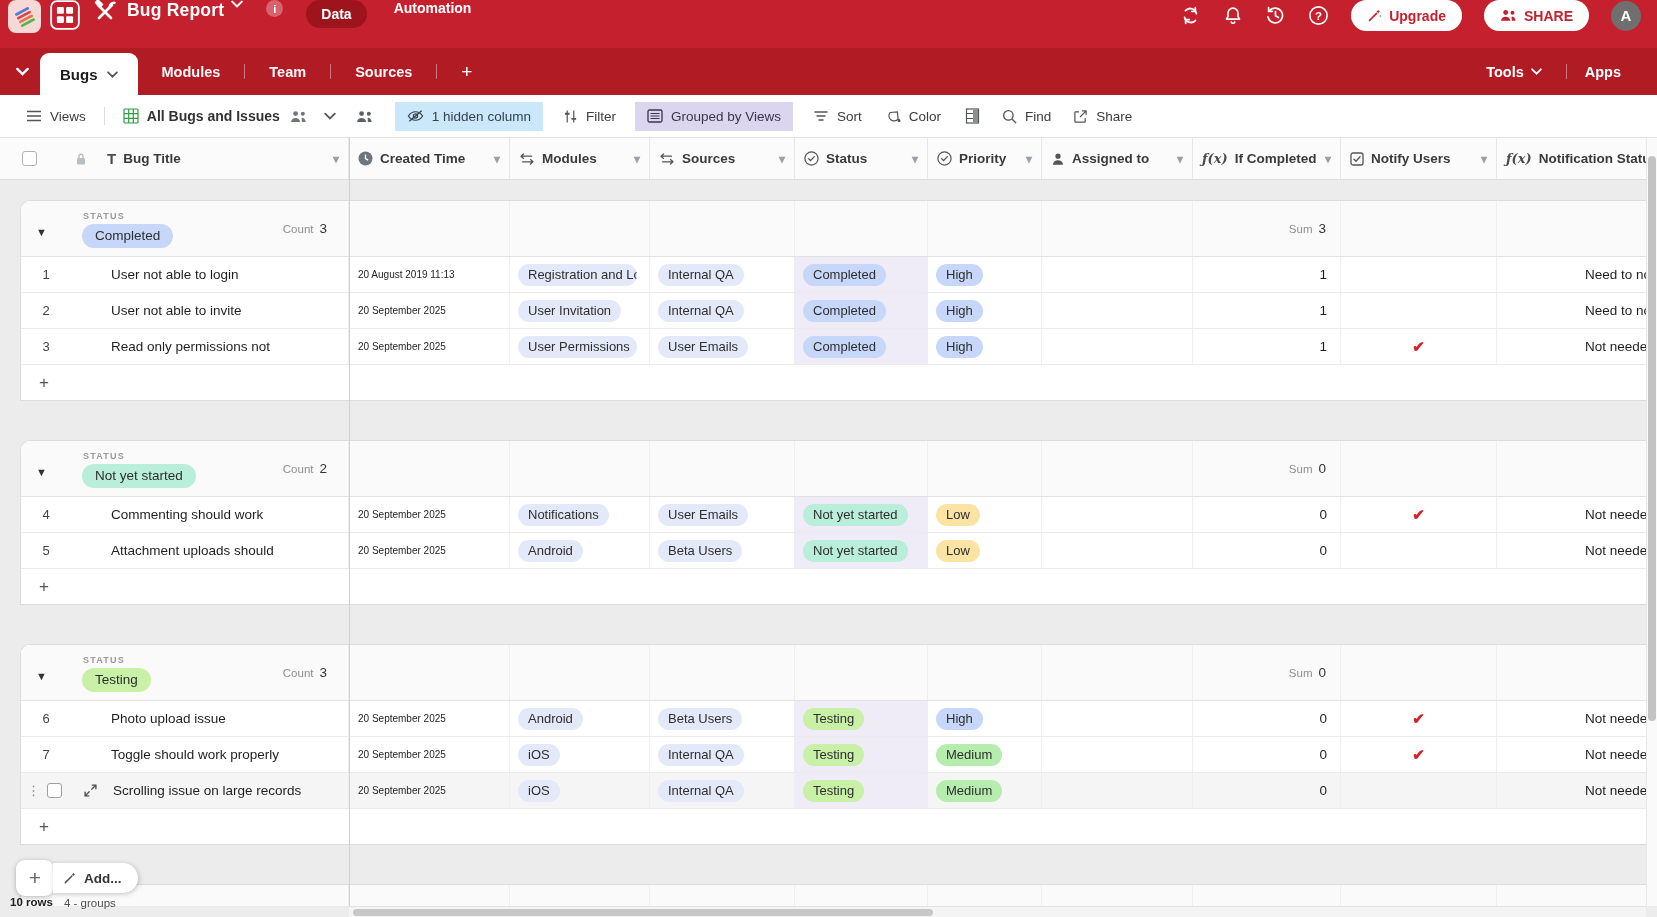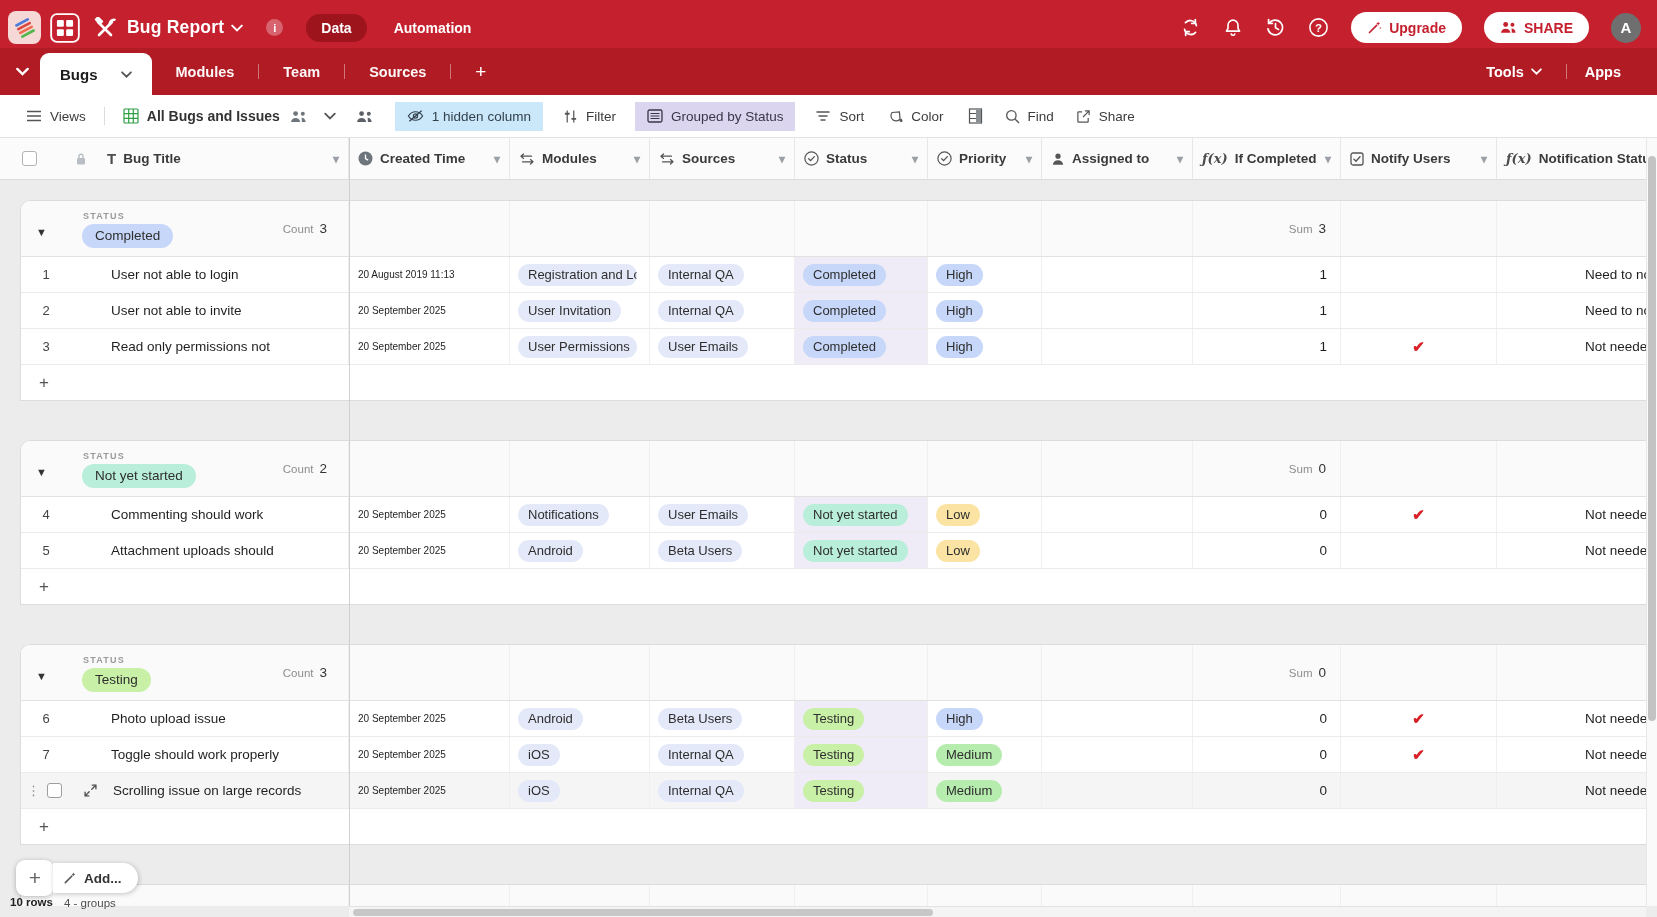--- a/index.html
+++ b/index.html
@@ -1,38 +1,38 @@
 <!DOCTYPE html>
 <html style="--c-topbar: #c5202e; --c-tabbar: #b11b24; --c-dataPill: #9e141d; --c-accent: #c5202e; --c-hiddenChip: #cbe7fa; --c-groupedChip: #dbd5ef; --c-statusCell: #efecf7; --c-check: #d92027; --c-pillBlue: #c7d7f9; --c-pillMint: #b9eeda; --c-pillGreen: #c9f0a7; --c-pillGreenMed: #b6ecae; --c-pillYellow: #fae3a3; --c-pillTag: #e4e9f9;"><head>
 <meta charset="utf-8">
 <style>
   *{box-sizing:border-box;margin:0;padding:0}
   html,body{width:1657px;height:917px;overflow:hidden}
   body{font-family:"Liberation Sans",sans-serif;-webkit-font-smoothing:antialiased}
   .app{position:relative;width:1657px;height:917px;overflow:hidden;background:#ececec}
 
   
-  .topbar{position:absolute;left:0;top:0;width:100%;height:55px;background:var(--c-topbar);display:flex;align-items:center;padding:0 14px 0 8px;color:#fff}
+  .topbar{position:absolute;left:0;top:0;width:100%;height:55px;background:var(--c-topbar);display:flex;align-items:flex-start;padding:0 14px 0 8px;color:#fff}
   .logo-tile{width:33px;height:33px;border-radius:8px;background:#f6d9d6;display:flex;align-items:center;justify-content:center;cursor:pointer}
   .tb-grid{margin-left:9px;display:flex;cursor:pointer}
   .tb-hammer{margin-left:13px;display:flex}
   .tb-title{margin-left:10px;font-size:17.5px;font-weight:bold;letter-spacing:.2px;cursor:pointer}
   .tb-caret{margin-left:7px;display:flex;cursor:pointer}
   .tb-info{margin-left:23px;width:17px;height:17px;border-radius:50%;background:rgba(255,255,255,.3);display:flex;align-items:center;justify-content:center;font-size:11px;font-weight:bold;color:#fff;cursor:pointer}
   .data-pill{margin-left:23px;padding:6px 15px;border-radius:16px;background:var(--c-dataPill);font-size:14px;font-weight:bold;cursor:pointer}
   .tb-automation{margin-left:27px;font-size:14px;font-weight:600;cursor:pointer}
   .tb-right{margin-left:auto;display:flex;align-items:center;gap:22px}
   .tb-ic{display:flex;cursor:pointer}
   .upgrade-pill,.share-pill{display:flex;align-items:center;gap:7px;background:#fff;color:var(--c-accent);height:31px;padding:0 16px;border-radius:16px;font-size:14px;font-weight:bold;cursor:pointer}
   .avatar{width:30px;height:30px;border-radius:50%;background:#6f6f6f;display:flex;align-items:center;justify-content:center;font-size:15px;font-weight:bold;color:#fff;cursor:pointer;margin-right:2px}
 
   
   .tabbar{position:absolute;left:0;top:48px;width:100%;height:47px;background:var(--c-tabbar);display:flex;align-items:center;color:#fff}
   .tab-collapse{margin-left:16px;display:flex;cursor:pointer}
-  .tab-active{align-self:flex-end;margin-left:11px;height:42px;background:#fff;border-radius:9px 9px 0 0;display:flex;align-items:center;gap:23px;padding:0 20px;color:#1c1c1c;font-size:15px;font-weight:bold;cursor:pointer}
+  .tab-active{align-self:flex-end;margin-left:11px;height:42px;background:#fff;border-radius:9px 9px 0 0;display:flex;align-items:center;gap:9px;padding:0 20px;color:#1c1c1c;font-size:15px;font-weight:bold;cursor:pointer}
   .tab-item{margin-left:24px;font-size:14.5px;font-weight:600;color:rgba(255,255,255,.97);cursor:pointer}
   .tab-pipe{margin-left:24px;width:1px;height:15px;background:rgba(255,255,255,.4)}
   .tab-plus{margin-left:24px;font-size:19px;font-weight:400;cursor:pointer}
   .tab-right{margin-left:auto;display:flex;align-items:center;margin-right:36px}
   .tab-tools{display:flex;align-items:center;gap:7px;font-size:14.5px;font-weight:600;cursor:pointer}
   .tab-apps{margin-left:18px;font-size:14.5px;font-weight:600;cursor:pointer}
 
   
   .toolbar{position:absolute;left:0;top:95px;width:100%;height:43px;background:#fff;border-bottom:1px solid #e3e3e3;display:flex;align-items:center;padding-left:26px;font-size:13.5px;color:#3c3c3c}
   .tbr-item{display:flex;align-items:center;gap:8px;cursor:pointer;white-space:nowrap}
@@ -283,21 +283,21 @@
           <path d="M4.5 1.5v13M11.5 1.5v13" stroke="#555" stroke-width="1.3"></path>
           <path d="M2 5h5M9 10.5h5" stroke="#555" stroke-width="2"></path>
         </svg>
       <span>Filter</span>
     </span>
     <span class="chip chip-grouped">
       <svg width="16" height="14" viewBox="0 0 16 14">
           <rect x="1" y="1" width="14" height="12" rx="1.5" stroke="#3a3547" stroke-width="1.3" fill="none"></rect>
           <path d="M3.5 4.5h9M3.5 7h9M3.5 9.5h9" stroke="#3a3547" stroke-width="1.1"></path>
         </svg>
-      <span>Grouped by Status</span>
+      <span>Grouped by Views</span>
     </span>
     <span class="tbr-item ml20">
       <svg width="16" height="12" viewBox="0 0 16 12">
           <path d="M1.5 2h13M3.5 6h9M5.5 10h5" stroke="#555" stroke-width="1.5"></path>
         </svg>
       <span>Sort</span>
     </span>
     <span class="tbr-item ml24">
       <svg width="15" height="15" viewBox="0 0 16 16">
           <path d="M8 1.5l5.5 5.5a5.3 5.3 0 1 1-11 0z" transform="rotate(40 8 8)" stroke="#555" stroke-width="1.3" fill="none"></path>

